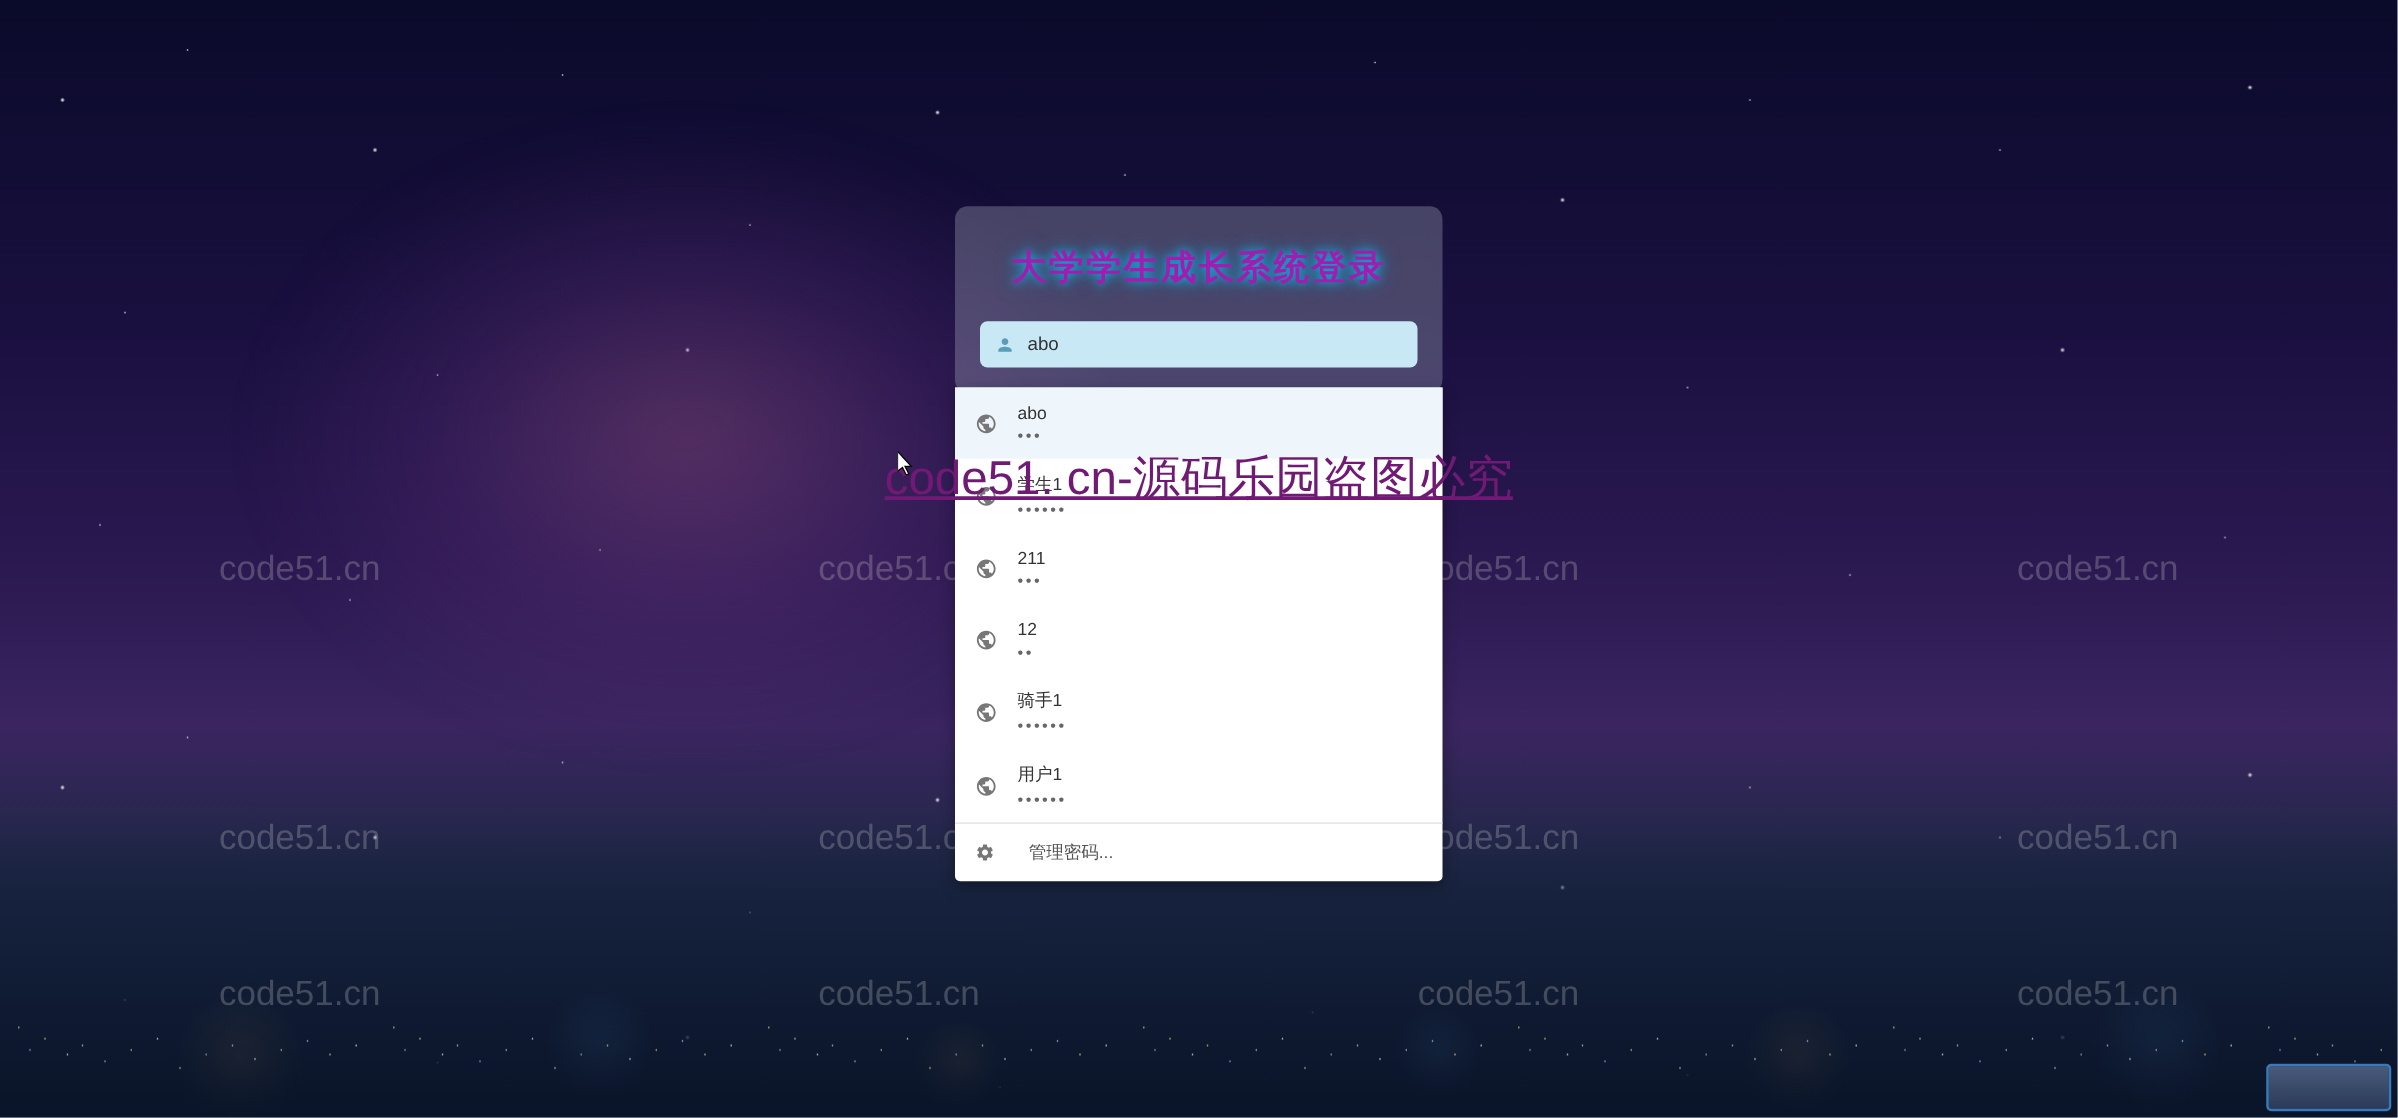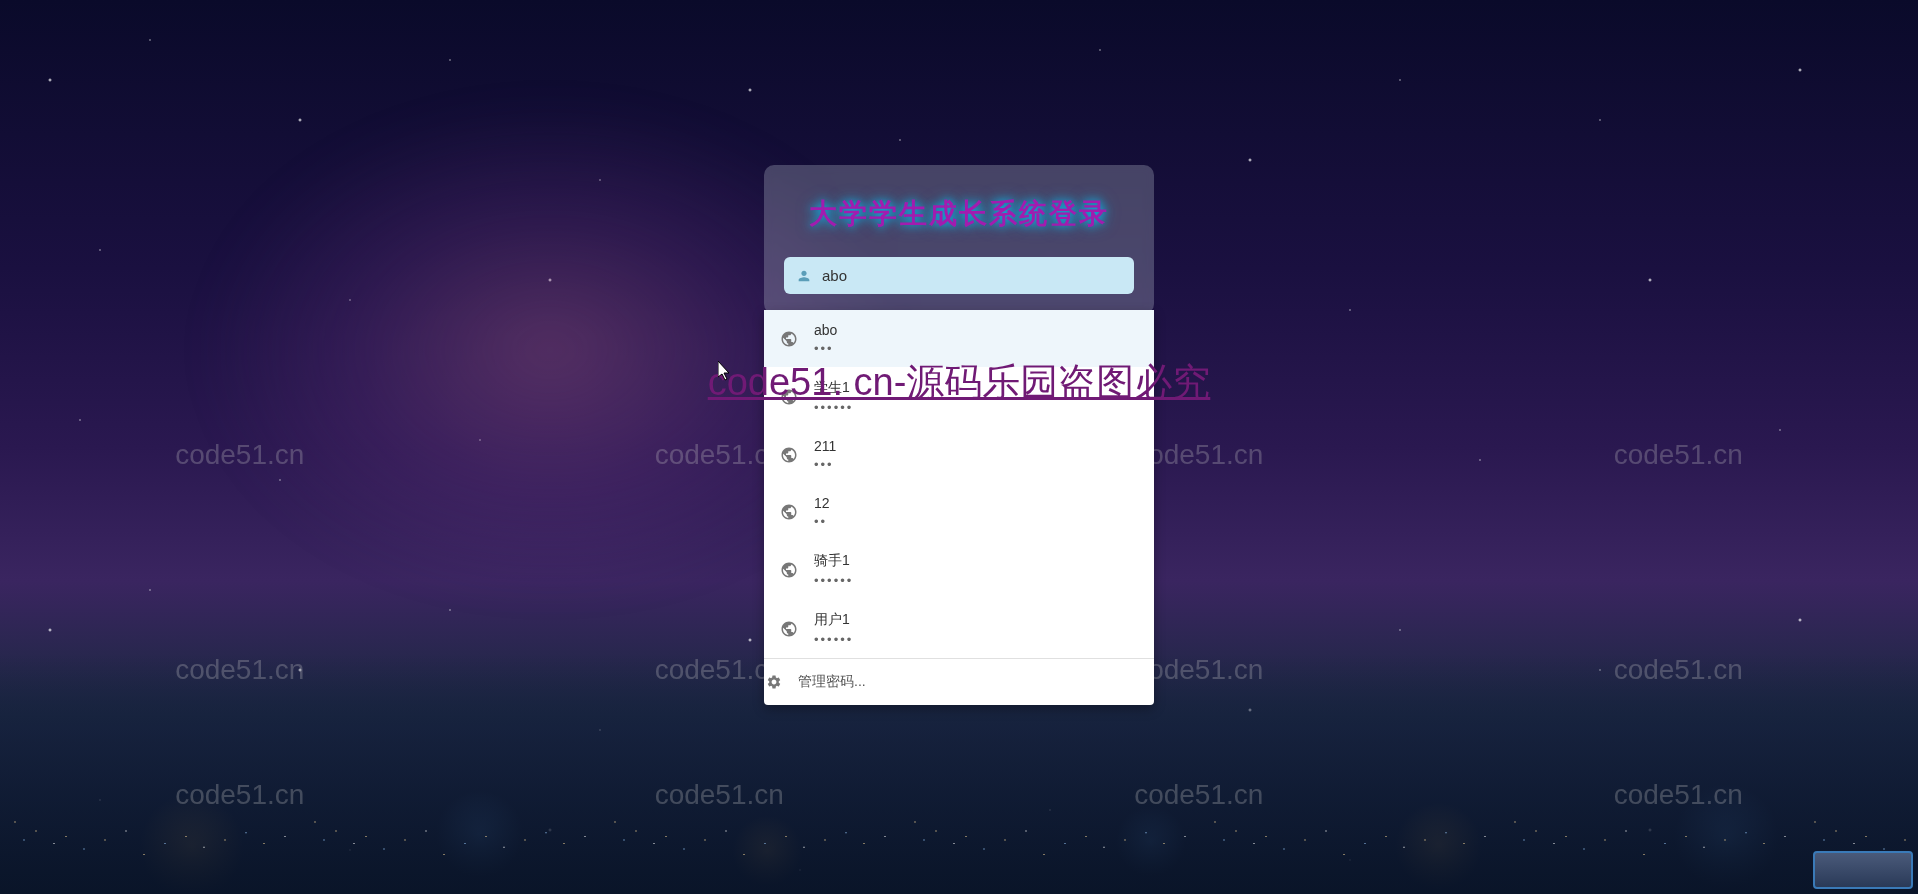--- a/index.html
+++ b/index.html
@@ -208,24 +208,24 @@
 
     .ac-password {
       font-size: 13px;
       color: #666;
       letter-spacing: 2px;
       line-height: 1;
     }
 
     .ac-footer {
       border-top: 1px solid #e0e0e0;
-      padding: 14px 2px;
+      padding: 14px 16px;
       display: flex;
       align-items: center;
-      gap: 16px;
+      gap: 27px;
       cursor: pointer;
       font-size: 14px;
       color: #555;
     }
 
     .ac-footer svg {
       width: 16px;
       height: 16px;
       fill: #777;
     }

